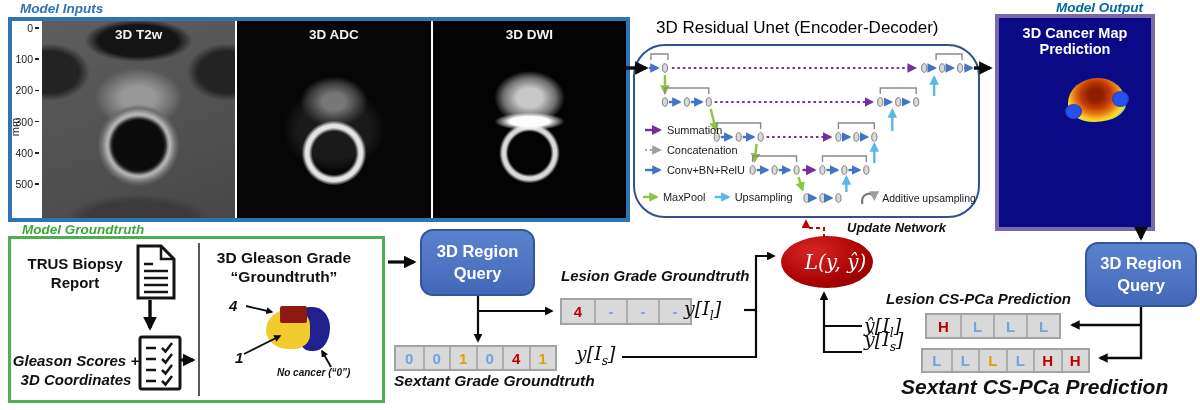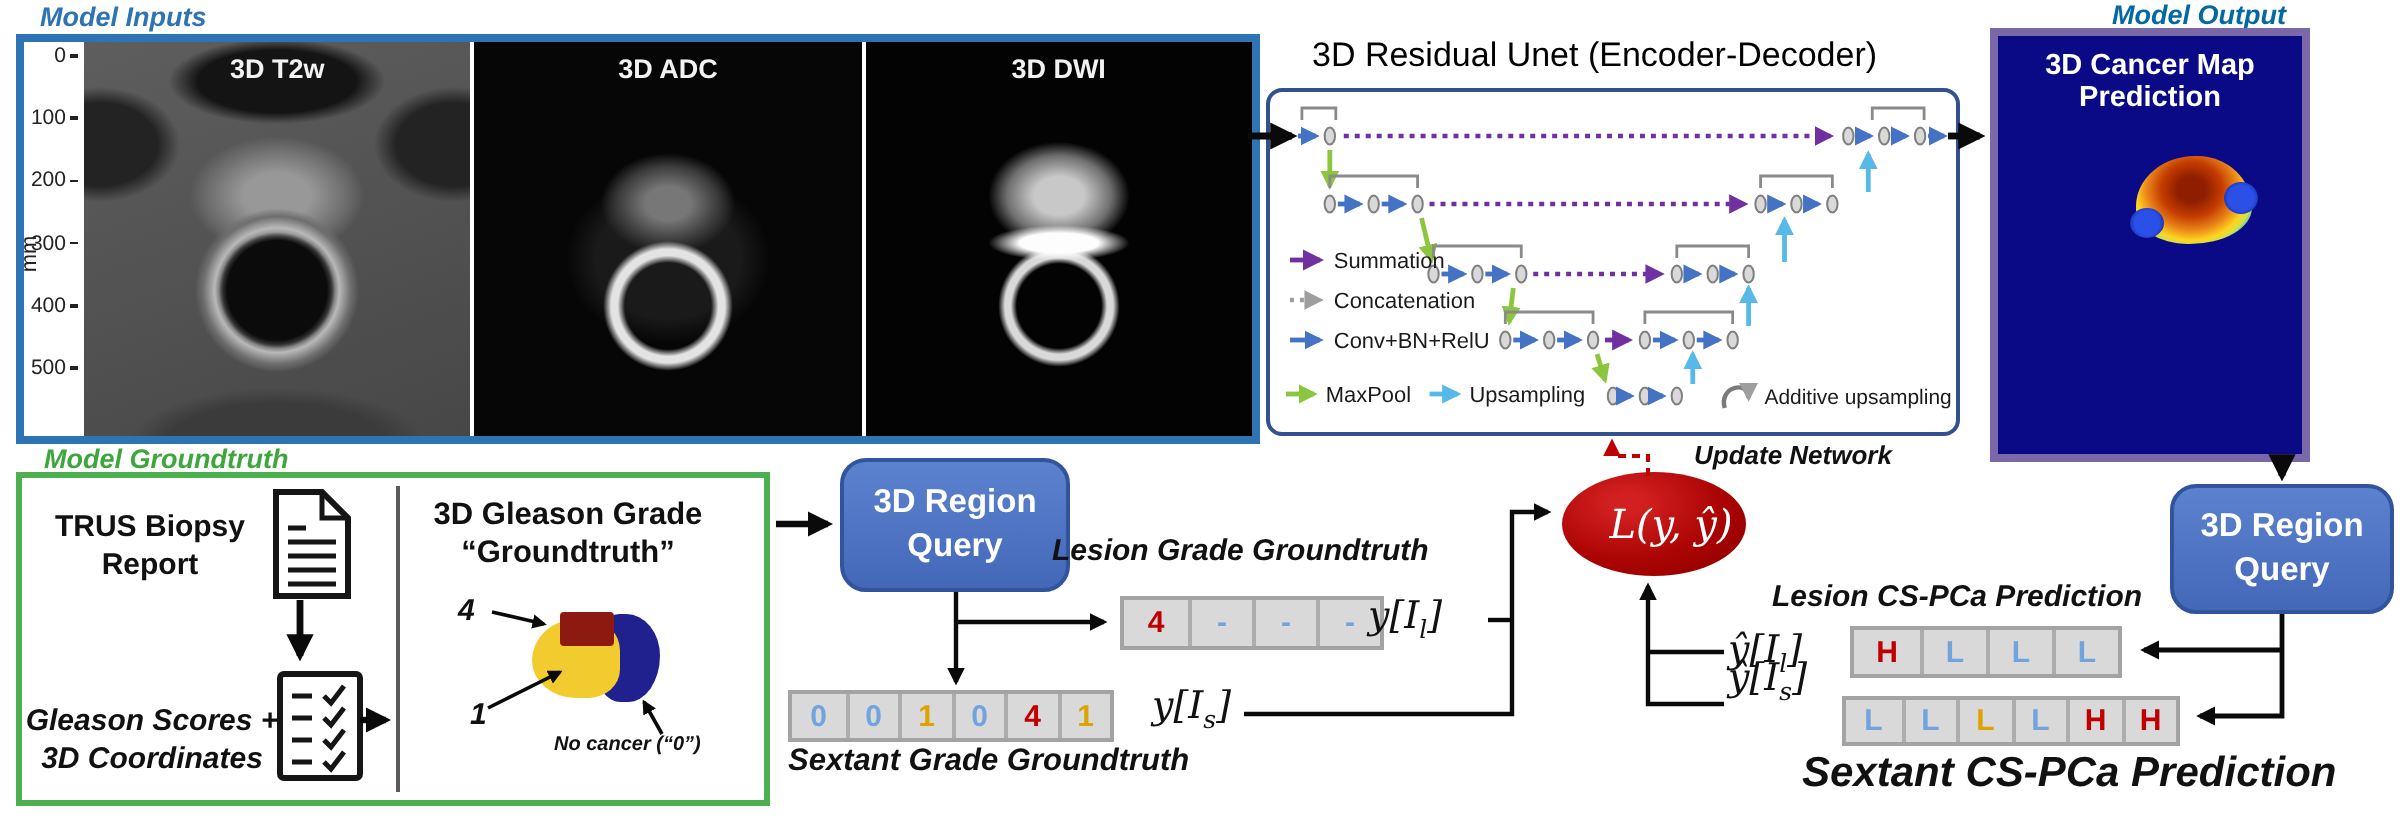--- a/index.html
+++ b/index.html
@@ -39,21 +39,21 @@
     radial-gradient(ellipse 60px 50px at 50% 55%, #1a1a1a 0 60%, rgba(0,0,0,0) 85%),
     #060606; }
   .mri-dwi { background:
     radial-gradient(ellipse 44px 11px at 50% 51%, #fdfdfd 0 45%, rgba(0,0,0,0) 80%),
     radial-gradient(circle 33px at 50% 67%, rgba(0,0,0,0) 0 64%, #d9d9d9 73% 82%, rgba(0,0,0,0) 92%),
     radial-gradient(ellipse 42px 32px at 50% 39%, #c8c8c8 0 30%, #6f6f6f 62%, rgba(0,0,0,0) 84%),
     #030303; }
 
   
   .unet-title { left:656px; top:18px; width:340px; font-size:17px; color:#000; white-space:nowrap; }
-  .unet-box { left:633px; top:44px; width:347px; height:174px; border:2.5px solid #33508F; border-radius:8px; background:#fff; }
+  .unet-box { left:633px; top:44px; width:347px; height:174px; border:2.5px solid #33508F; border-radius:32px; background:#fff; }
   .unet-svg { position:absolute; inset:0; width:100%; height:100%; }
   .unode { fill:#D9D9D9; stroke:#7F7F7F; stroke-width:1; }
   .lb { stroke:#4472C4; stroke-width:2.4; }
   .lg { stroke:#8CC63F; stroke-width:2.4; }
   .lc { stroke:#56B9E8; stroke-width:2.4; }
   .lp { stroke:#7030A0; stroke-width:2.4; }
   .lpd { stroke:#7030A0; stroke-width:2.2; stroke-dasharray:2.5 3; }
   .lgd { stroke:#9e9e9e; stroke-width:2.2; stroke-dasharray:2 3; }
   .lbr { stroke:#8a8a8a; stroke-width:1.4; fill:none; }
   .lgr { stroke:#7a7a7a; stroke-width:2.2; fill:none; }
@@ -327,21 +327,21 @@
 
   <div class="abs query-box" style="left:420px; top:229px; width:115px; height:67px;">
     <div>3D Region</div>
     <div>Query</div>
   </div>
   <div class="abs query-box" style="left:1085px; top:242px; width:112px; height:65px;">
     <div>3D Region</div>
     <div>Query</div>
   </div>
 
-  <div class="abs io-title" style="left:526px; top:267px;">Lesion Grade Groundtruth</div>
+  <div class="abs io-title" style="left:561px; top:267px;">Lesion Grade Groundtruth</div>
   <div class="abs strip c-lgt" style="left:560px; top:298px;">
 
   <div class="cell red">4</div>
       <div class="cell blue">-</div>
       <div class="cell blue">-</div>
       <div class="cell blue">-</div>
     </div>
   <div class="abs mvar" style="left:684px; top:297px;"><span>y[I</span><sub>l</sub><span>]</span></div>
 
   <div class="abs strip c-sgt" style="left:394px; top:345px;">

